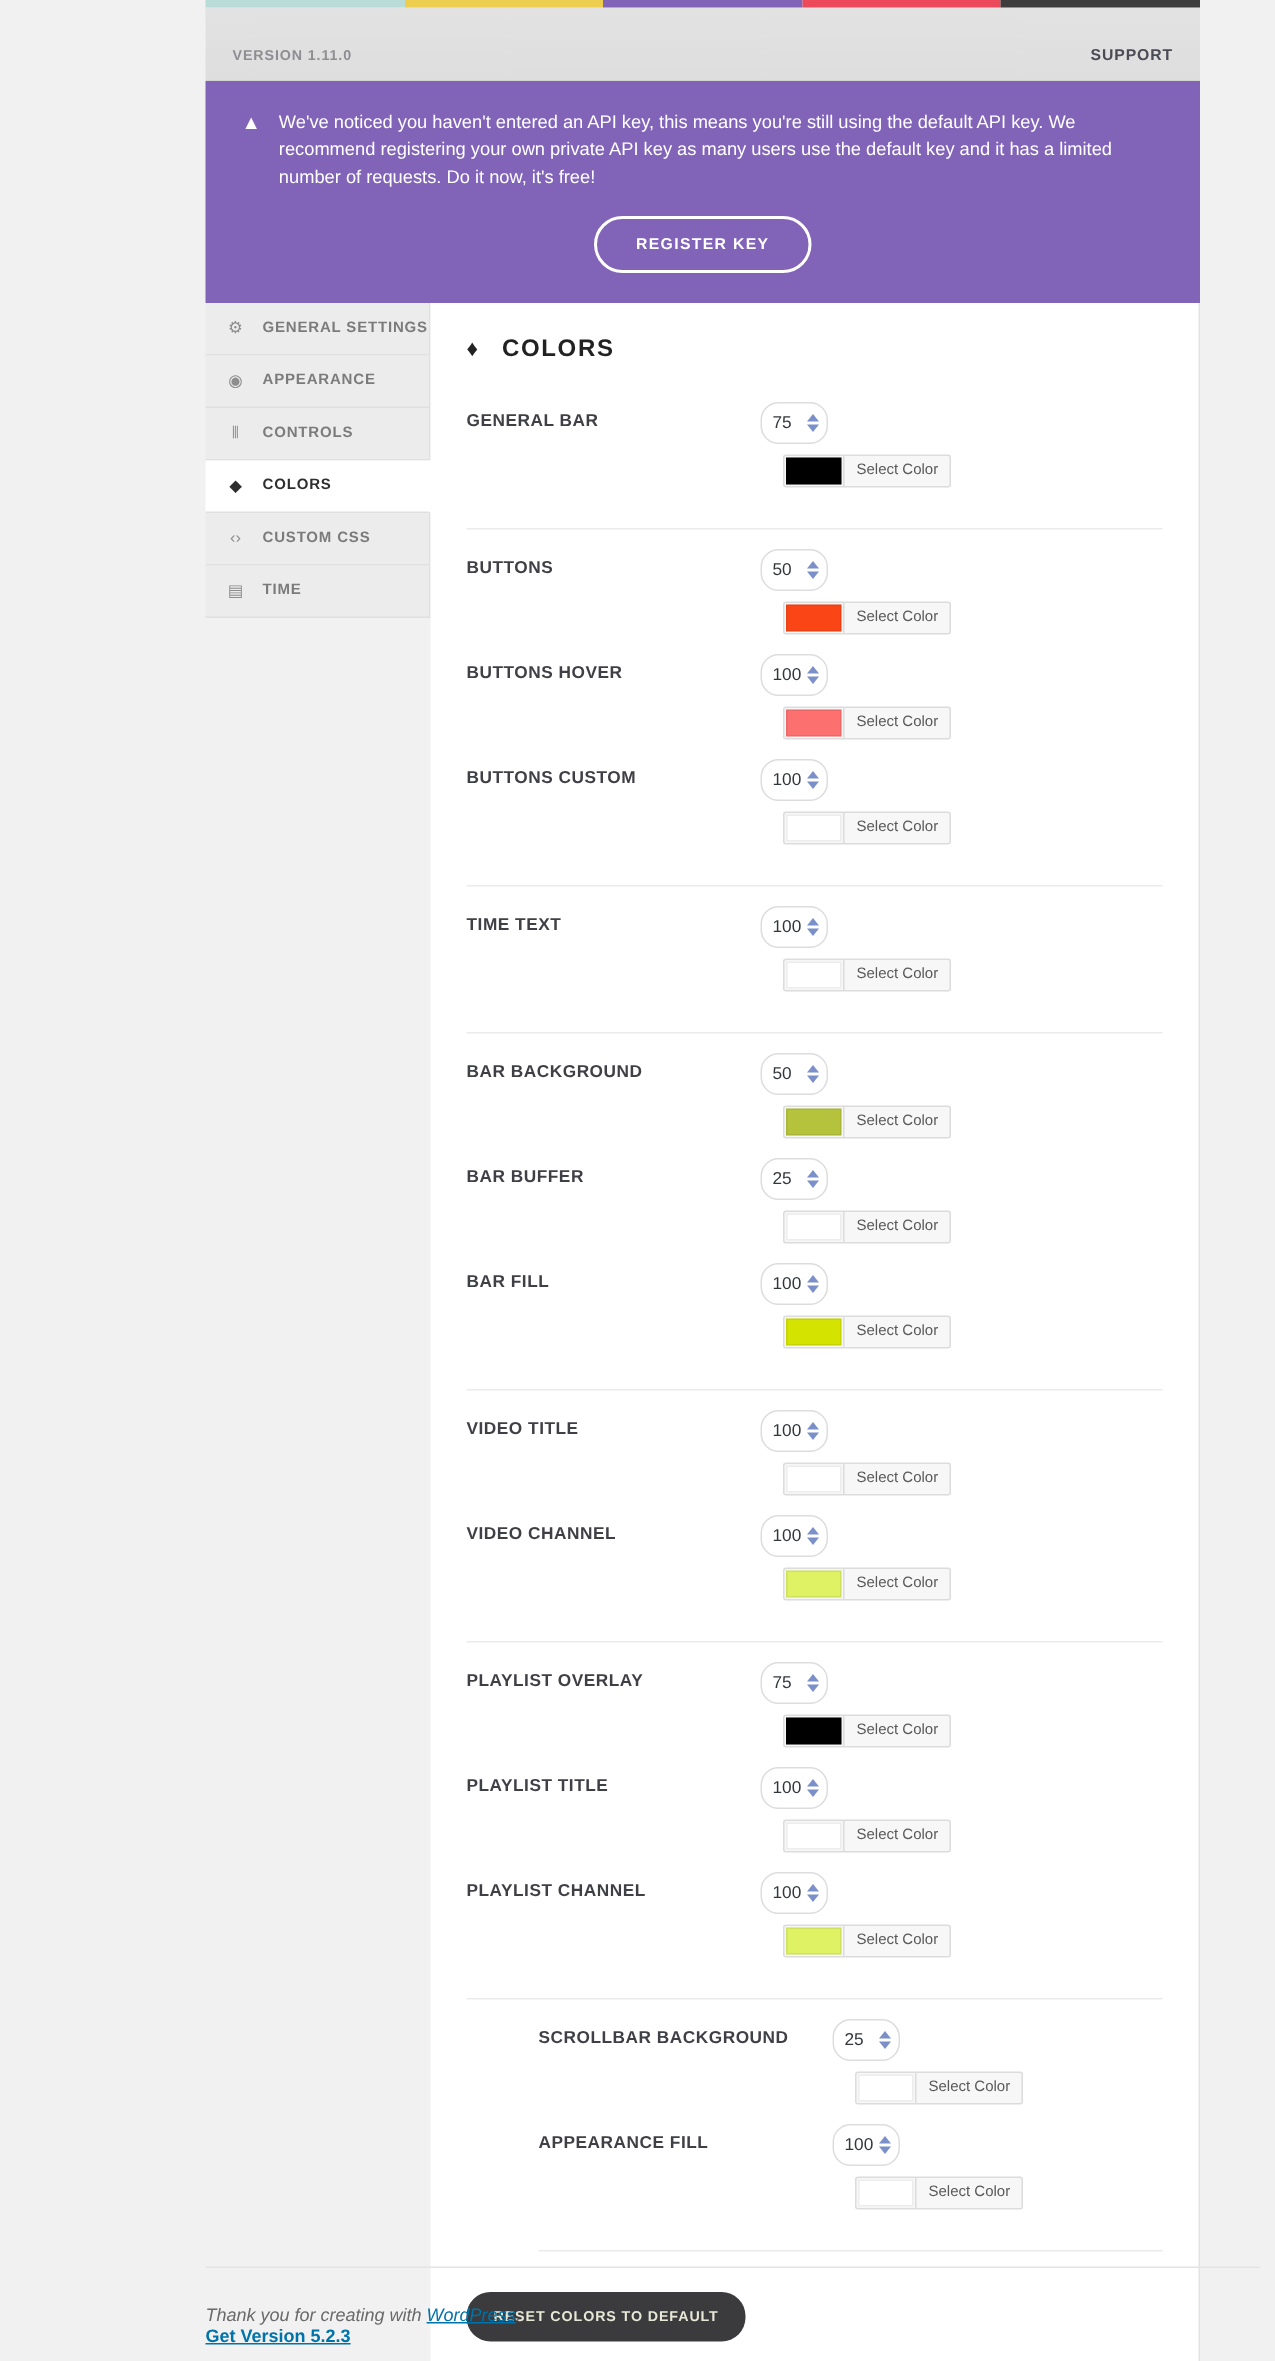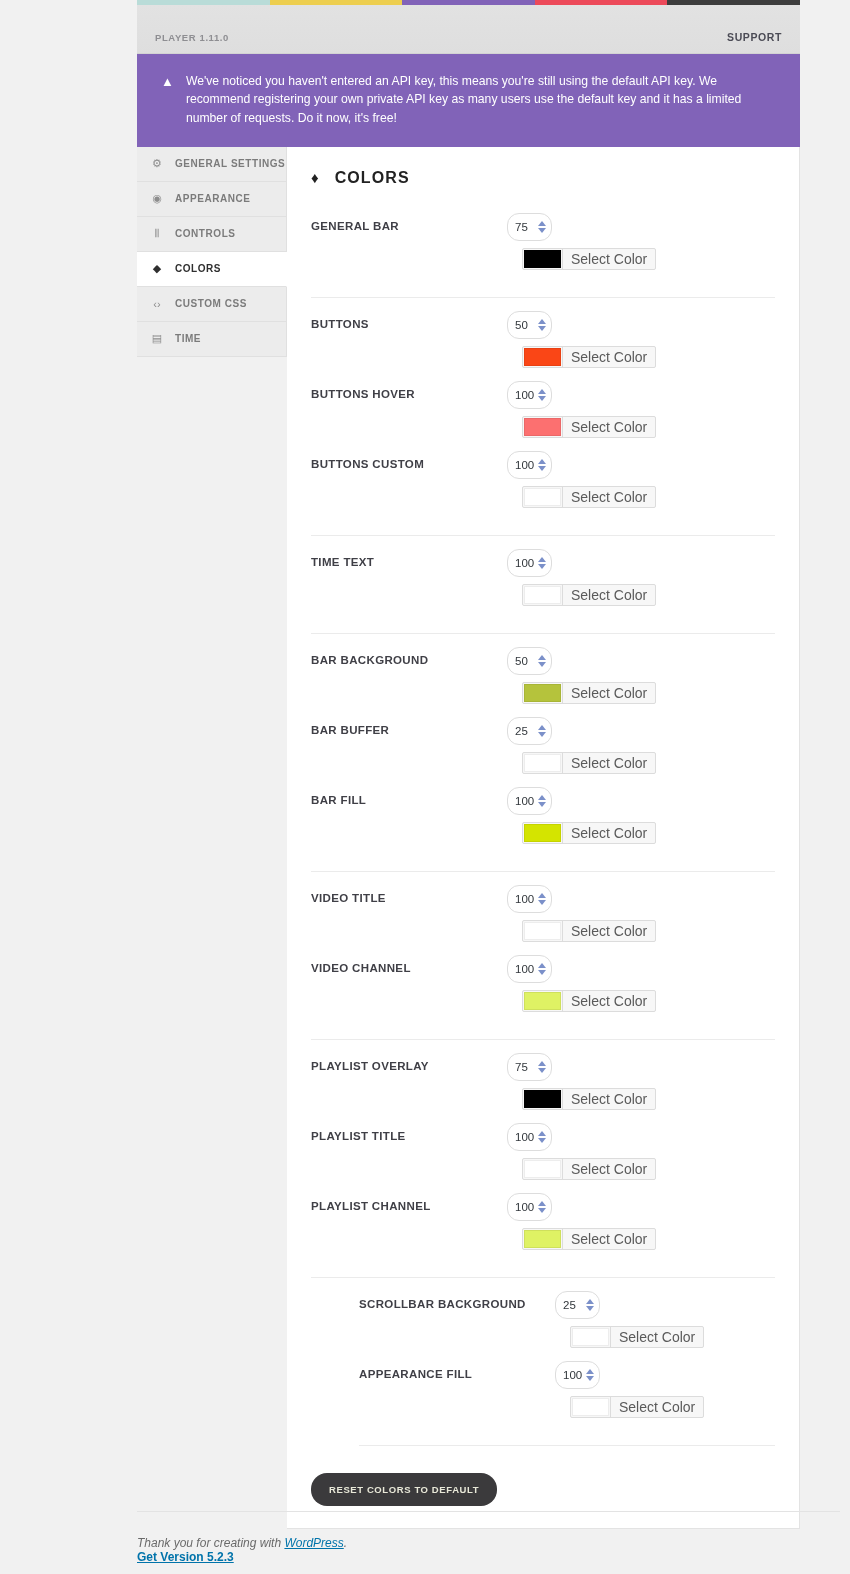--- a/index.html
+++ b/index.html
@@ -136,21 +136,21 @@
     cursor: pointer;
   }
   .sw {
     width: 37px; flex: 0 0 37px;
     border-right: 1px solid #dcdcdc;
     margin: 1px; border: 1px solid rgba(0,0,0,.07);
   }
   .sw-label {
     display: flex; align-items: center;
     padding: 0 8px;
-    font-size: 14px; color: #5a5a5a;
+    font-size: 10px; color: #5a5a5a;
     border-left: 1px solid #dcdcdc;
   }
 
   .reset-btn {
     display: inline-block; margin-top: 14px;
     background: #3b3a3c; color: #e8e8d8;
     border: none; border-radius: 16px;
     font-size: 9.5px; font-weight: bold; letter-spacing: .6px;
     padding: 11px 18px; cursor: pointer;
     font-family: inherit;
@@ -177,29 +177,32 @@
     <div class="stripe">
         <i style="background: rgb(185, 220, 216); flex: 1 1 0px;"></i>
         <i style="background: rgb(237, 206, 79); flex: 1 1 0px;"></i>
         <i style="background: rgb(129, 99, 184); flex: 1 1 0px;"></i>
         <i style="background: rgb(236, 74, 90); flex: 1 1 0px;"></i>
         <i style="background: rgb(61, 61, 61); flex: 1 1 0px;"></i>
       </div>
 
     <div class="phead">
       <div class="phead-row phead-row2">
-        <div class="phead-ver">PLAYER 1.11.0</div>
+        <div class="phead-ver">VERSION 1.11.0</div>
         <a class="phead-link">SUPPORT</a>
       </div>
     </div>
 
     <div class="notice">
       <div class="notice-body">
         <div class="warn-icon">▲</div>
         <div class="notice-text">We've noticed you haven't entered an API key, this means you're still using the default API key. We recommend registering your own private API key as many users use the default key and it has a limited number of requests. Do it now, it's free!</div>
+      </div>
+      <div class="notice-btnrow">
+        <button class="notice-btn">REGISTER KEY</button>
       </div>
     </div>
 
     <div class="body">
 
       <div class="sidebar">
           <div class="nav-item">
             <span class="nav-ico">⚙</span>
             <span class="nav-label">GENERAL SETTINGS</span>
           </div>

